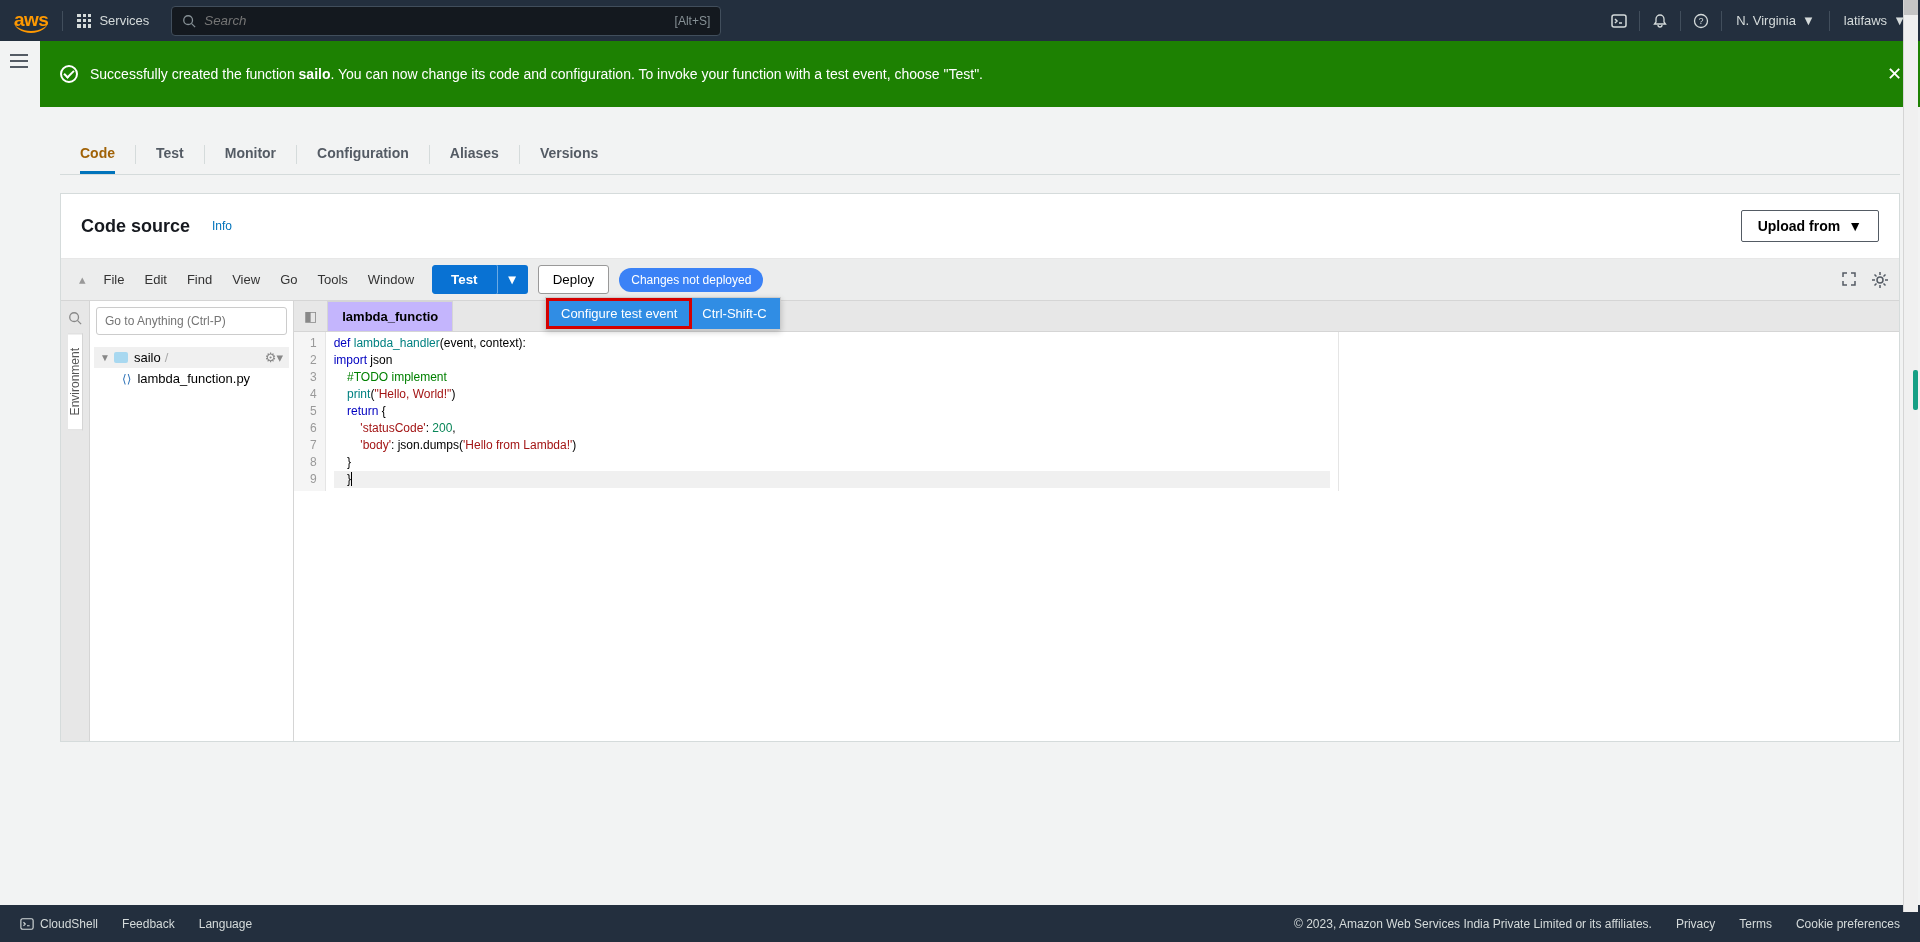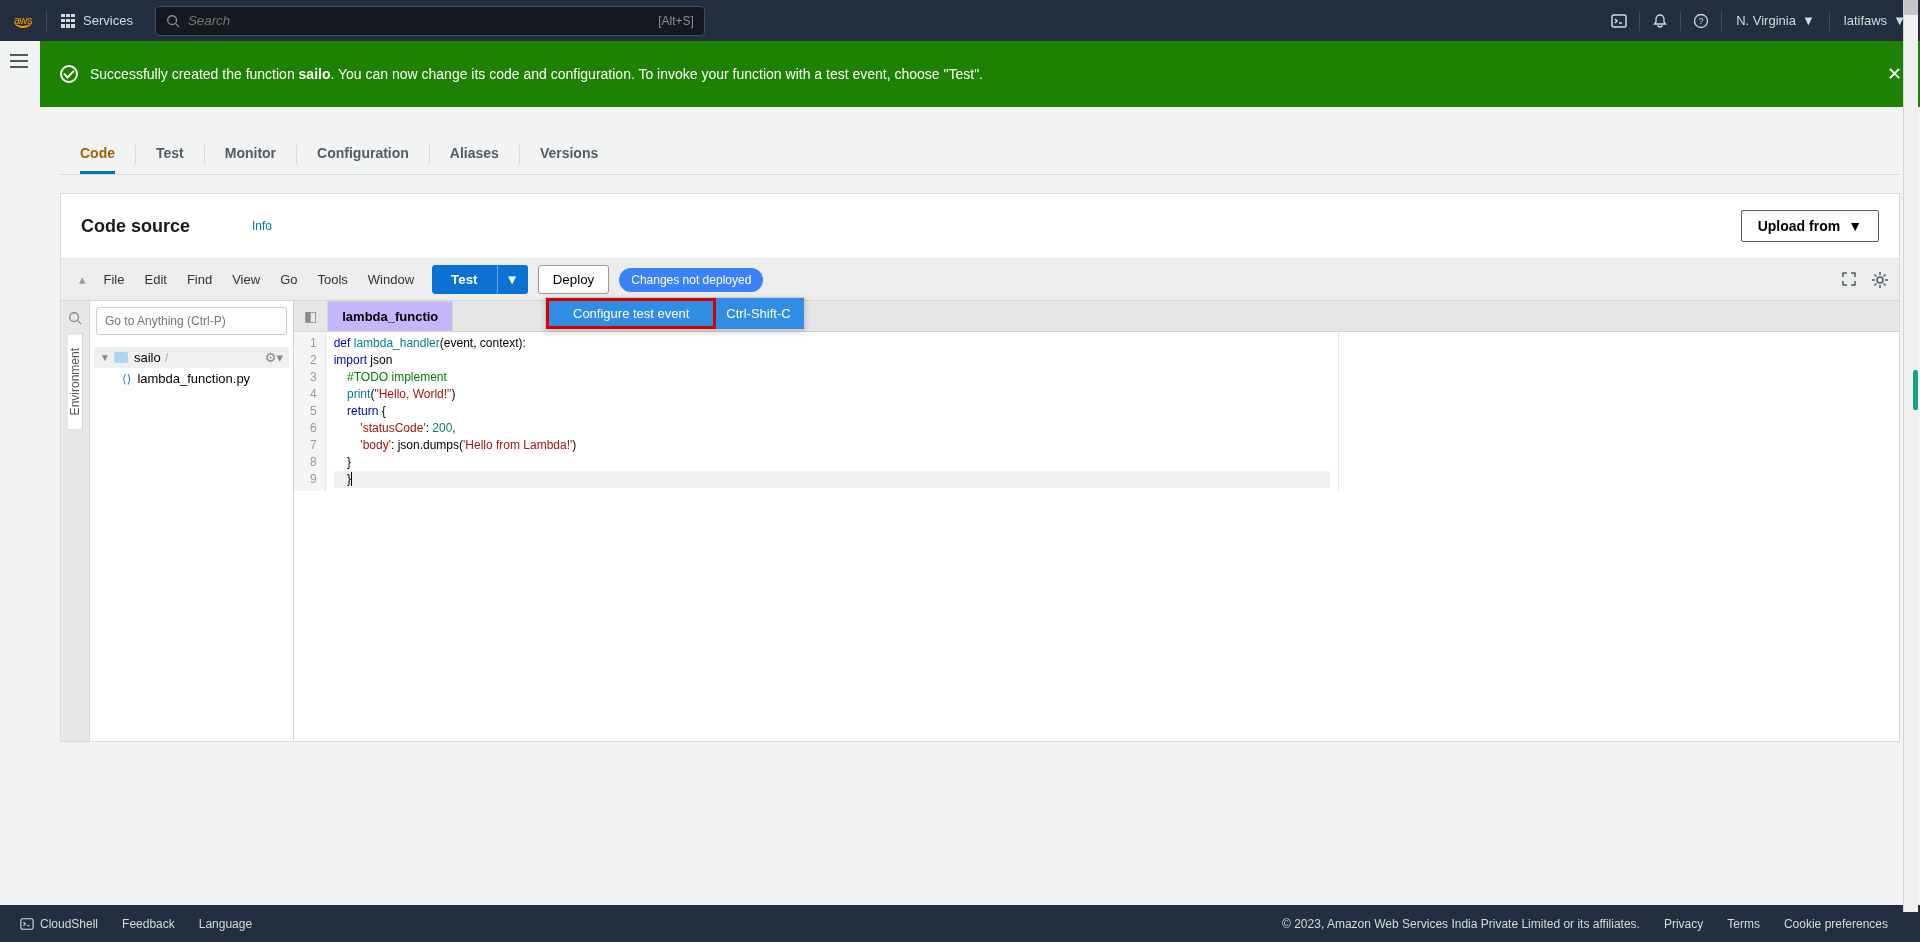--- a/index.html
+++ b/index.html
@@ -1,20 +1,20 @@
 <!DOCTYPE html>
 <html><head>
 <meta charset="utf-8">
 <style>
 * { margin: 0; padding: 0; box-sizing: border-box; font-family: "Amazon Ember", "Helvetica Neue", Arial, sans-serif; }
 body { background: #f2f3f3; overflow: hidden; }
 
 
 .topnav { background: #232f3e; height: 41px; display: flex; align-items: center; color: #d5dbdb; font-size: 13px; }
-.topnav .logo { padding: 0 14px; color: #ff9900; font-weight: normal; font-size: 11px; letter-spacing: -0.5px; }
+.topnav .logo { padding: 0 14px; color: #ff9900; font-weight: bold; font-size: 19px; letter-spacing: -0.5px; }
 .topnav .logo span { display: inline-block; border-bottom: 2px solid #ff9900; border-radius: 0 0 50% 50%; }
 .topnav .divider { width: 1px; height: 20px; background: #414e5c; }
 .topnav .services { padding: 0 14px; display: flex; align-items: center; gap: 8px; cursor: pointer; }
 .topnav .grid-icon { width: 14px; height: 14px; display: grid; grid-template: repeat(3,1fr)/repeat(3,1fr); gap: 1.5px; }
 .topnav .grid-icon i { background: #d5dbdb; }
 .topnav .search { flex: 0 0 550px; margin-left: 8px; }
 .topnav .search-box { background: #14191f; border: 1px solid #414e5c; border-radius: 4px; height: 30px; display: flex; align-items: center; padding: 0 10px; color: #879196; }
 .topnav .search-box input { background: transparent; border: none; color: #d5dbdb; flex: 1; font-style: italic; outline: none; margin-left: 8px; }
 .topnav .search-box .kbd { font-size: 12px; }
 .topnav .spacer { flex: 1; }
@@ -36,40 +36,40 @@
 .main { margin-left: 40px; padding: 0 20px; }
 
 
 .tabs { display: flex; border-bottom: 1px solid #d5dbdb; margin-top: 28px; }
 .tab { padding: 10px 0; margin: 0 20px; color: #545b64; font-size: 14px; cursor: pointer; border-bottom: 3px solid transparent; font-weight: bold; }
 .tab.active { color: #a16207; border-bottom-color: #0073bb; }
 .tab-sep { width: 1px; background: #d5dbdb; margin: 10px 0; }
 
 
 .card { background: #fff; border: 1px solid #d5dbdb; margin-top: 18px; }
-.card-header { display: flex; align-items: center; padding: 16px 20px; border-bottom: 1px solid #e7e7e7; gap: 40px; }
+.card-header { display: flex; align-items: center; padding: 16px 20px; border-bottom: 1px solid #e7e7e7; }
 .card-header h2 { font-size: 18px; font-weight: bold; color: #16191f; }
 .card-header .info { color: #0073bb; font-size: 12px; margin-left: 22px; cursor: pointer; }
 .card-header .spacer { flex: 1; }
 .upload-btn { border: 1px solid #545b64; background: #fff; padding: 7px 16px; border-radius: 2px; cursor: pointer; font-weight: bold; font-size: 14px; display: flex; align-items: center; gap: 8px; }
 
 
 .editor-toolbar { background: #eceded; border-bottom: 1px solid #d5d5d5; display: flex; align-items: center; padding: 6px 10px; font-size: 13px; color: #333; position: relative; }
 .editor-toolbar .collapse { color: #999; padding: 0 8px; cursor: pointer; }
 .editor-toolbar .menu { padding: 6px 10px; cursor: pointer; }
 .editor-toolbar .test-btn { background: #0972d3; color: #fff; border: 1px solid #0972d3; border-radius: 3px 0 0 3px; padding: 6px 18px; font-weight: bold; cursor: pointer; margin-left: 8px; }
 .editor-toolbar .test-caret { background: #0972d3; color: #fff; border: 1px solid #0972d3; border-left: 1px solid rgba(255,255,255,0.4); border-radius: 0 3px 3px 0; padding: 6px 8px; cursor: pointer; }
 .editor-toolbar .deploy-btn { background: #fff; border: 1px solid #999; border-radius: 3px; padding: 6px 14px; margin-left: 10px; cursor: pointer; }
 .editor-toolbar .status-pill { background: #3b82f6; color: #fff; border-radius: 12px; padding: 5px 12px; margin-left: 10px; font-size: 12px; }
 .editor-toolbar .right-icons { margin-left: auto; display: flex; gap: 14px; color: #545b64; }
 
 
 .dropdown { position: absolute; top: 38px; left: 484px; background: #fff; border: 1px solid #ccc; box-shadow: 0 2px 6px rgba(0,0,0,0.2); z-index: 10; min-width: 216px; }
 .dropdown-item { display: flex; padding: 0; cursor: pointer; }
-.dropdown-item .label { background: #308de4; color: #fff; padding: 5px 24px; flex: 1; font-size: 13px; border: 3px solid #d40000; text-align: right; }
+.dropdown-item .label { background: #308de4; color: #fff; padding: 5px 12px; flex: 1; font-size: 13px; border: 3px solid #d40000; text-align: right; }
 .dropdown-item .shortcut { background: #308de4; color: #fff; padding: 5px 10px; font-size: 13px; border: 3px solid transparent; border-left: none; }
 
 
 .editor-body { display: flex; height: 440px; }
 .env-sidebar { width: 29px; background: #e7e7e7; border-right: 1px solid #d5d5d5; display: flex; flex-direction: column; align-items: center; padding-top: 4px; }
 .env-sidebar .search-i { color: #888; padding: 6px 0; cursor: pointer; }
 .env-label { writing-mode: vertical-rl; transform: rotate(180deg); font-size: 12px; color: #555; padding: 14px 0; background: #fff; border: 1px solid #d5d5d5; border-right: none; margin-top: 2px; cursor: pointer; }
 .file-panel { width: 204px; background: #fff; border-right: 1px solid #d5d5d5; }
 .goto { margin: 6px; }
 .goto input { width: 100%; padding: 6px 8px; border: 1px solid #ccc; border-radius: 3px; font-size: 12px; outline: none; }
@@ -326,19 +326,19 @@
         <path d="M4 6l2 2-2 2M8 10h3" stroke="#d5dbdb" stroke-width="1.3" fill="none"></path>
       </svg>
     <span>CloudShell</span>
   </div>
   <div class="item">Feedback</div>
   <div class="item">Language</div>
   <div class="spacer"></div>
   <div class="item">© 2023, Amazon Web Services India Private Limited or its affiliates.</div>
   <div class="item">Privacy</div>
   <div class="item">Terms</div>
-  <div class="item" style="margin-right:12px">Cookie preferences</div>
+  <div class="item" style="margin-right:0">Cookie preferences</div>
 </div>
 
 <div class="vscroll">
   <div class="arrow"></div>
   <div class="thumb"></div>
 </div>
 
 </body></html>

